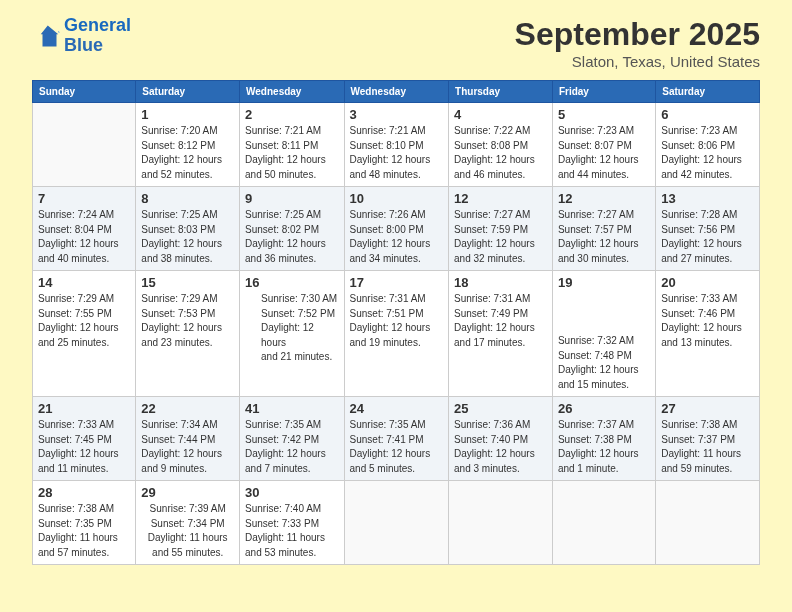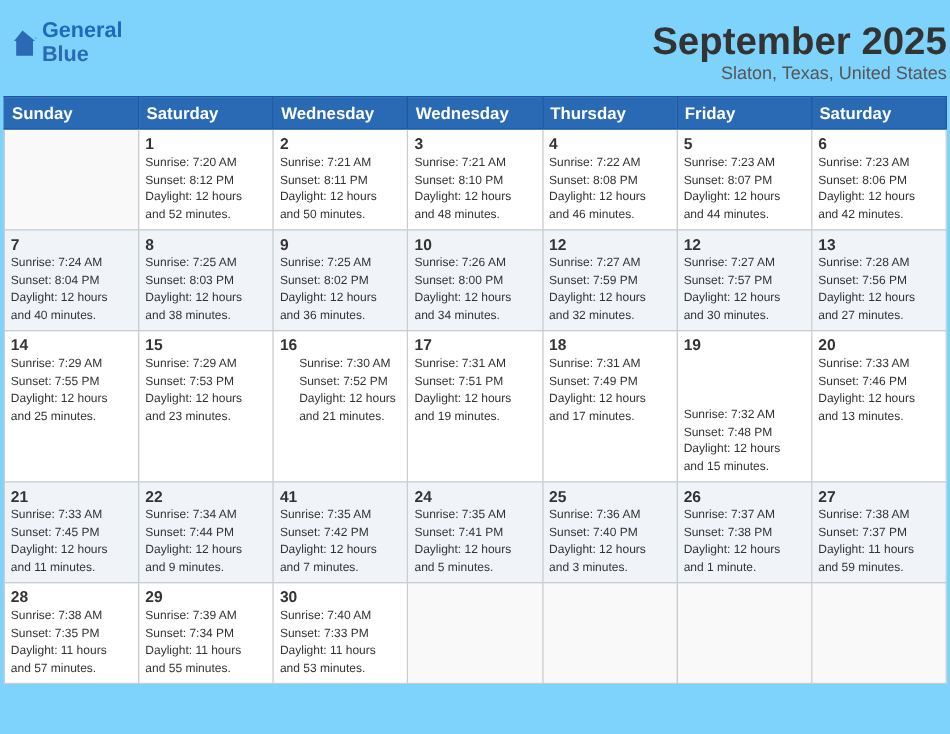--- a/index.html
+++ b/index.html
@@ -6,22 +6,22 @@
     body {
       font-family: Arial, sans-serif;
       background: #fff;
       width: 792px;
       height: 612px;
       overflow: hidden;
     }
     .page {
       width: 792px;
       height: 612px;
-      background: #7dd3fc;
-      padding: 16px 3px;
+      background: #fef9c3;
+      padding: 16px 32px;
     }
     .header {
       display: flex;
       justify-content: space-between;
       align-items: flex-start;
       margin-bottom: 10px;
     }
     .logo {
       display: flex;
       align-items: center;
@@ -53,21 +53,21 @@
       color: #555;
     }
     .calendar {
       width: 100%;
       border-collapse: collapse;
       border: 1px solid #ccc;
     }
     .calendar th {
       background: #2a6ab5;
       color: #fff;
-      font-size: 14px;
+      font-size: 10px;
       font-weight: bold;
       padding: 5px 6px;
       text-align: left;
       border: 1px solid #1e55a0;
     }
     .calendar td {
       vertical-align: top;
       border: 1px solid #ccc;
       padding: 4px 5px;
       width: 107px;
@@ -327,21 +327,21 @@
         <tr>
           <td>
             <div class="day-num">28</div>
             <div class="day-info" style="white-space: pre-line;">Sunrise: 7:38 AM
 Sunset: 7:35 PM
 Daylight: 11 hours
 and 57 minutes.</div>
           </td>
           <td>
             <div class="day-num">29</div>
-            <div class="day-info" style="white-space: pre-line;">Sunrise: 7:39 AM
+            <div class="day-info" style="white-space: pre-line; text-align: center;">Sunrise: 7:39 AM
 Sunset: 7:34 PM
 Daylight: 11 hours
 and 55 minutes.</div>
           </td>
           <td>
             <div class="day-num">30</div>
             <div class="day-info" style="white-space: pre-line;">Sunrise: 7:40 AM
 Sunset: 7:33 PM
 Daylight: 11 hours
 and 53 minutes.</div>

